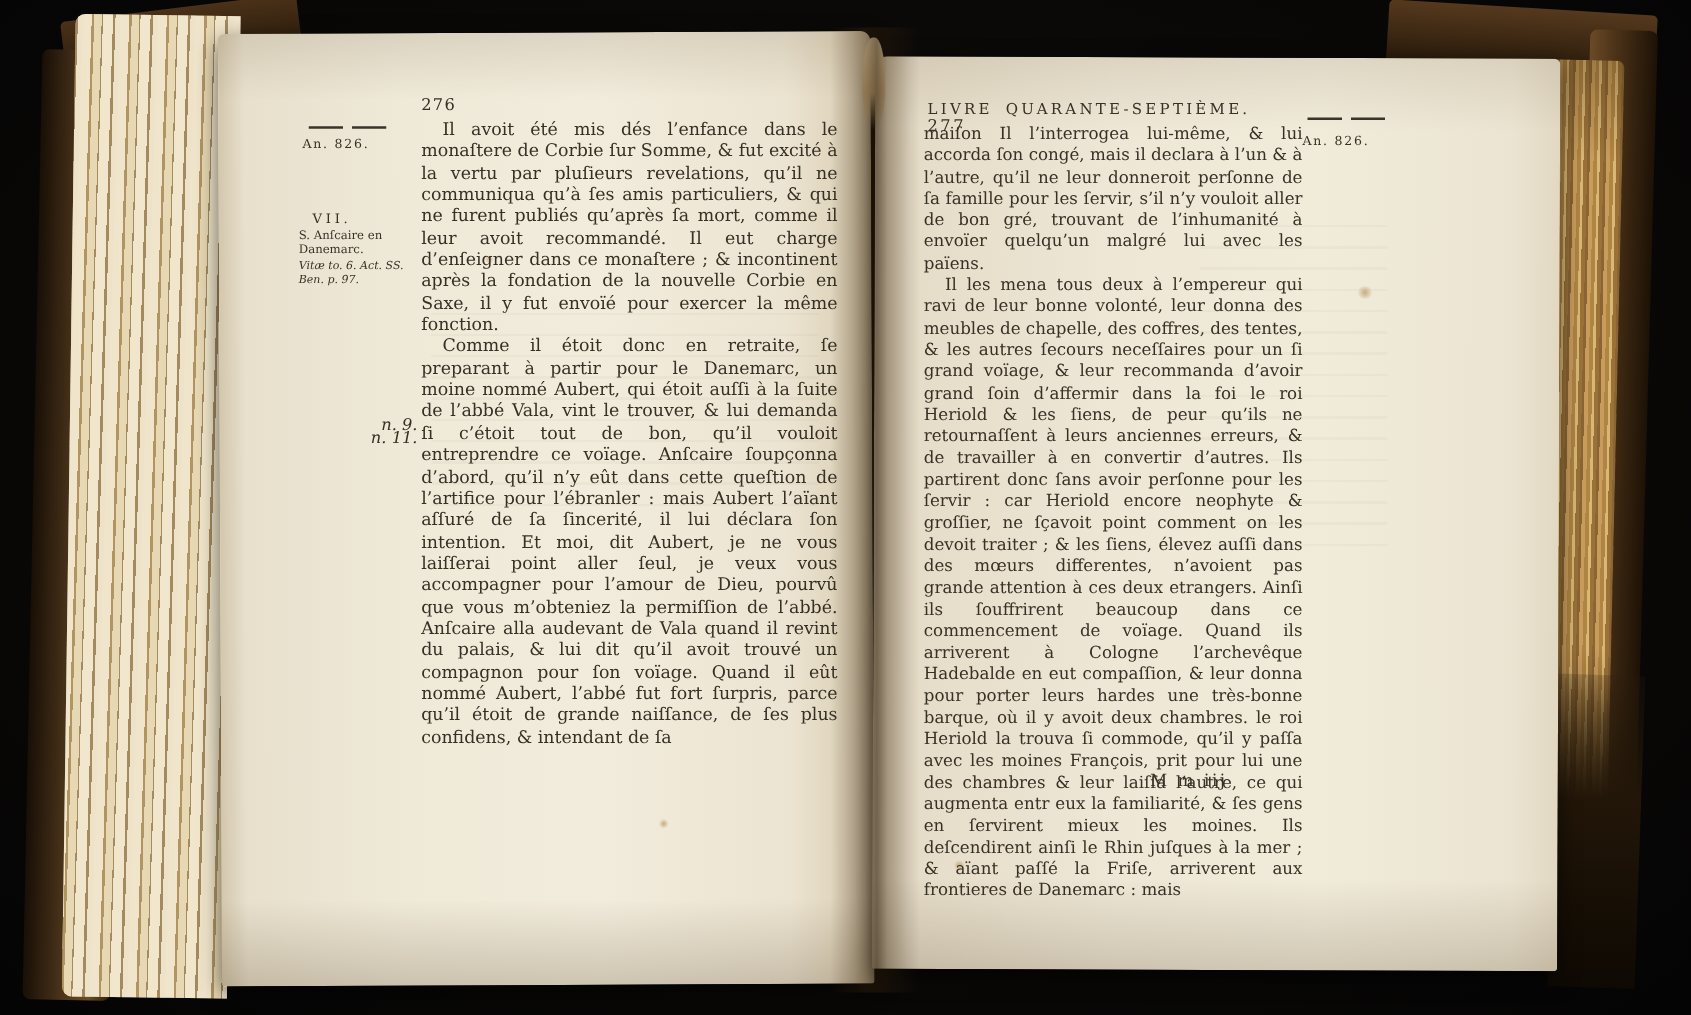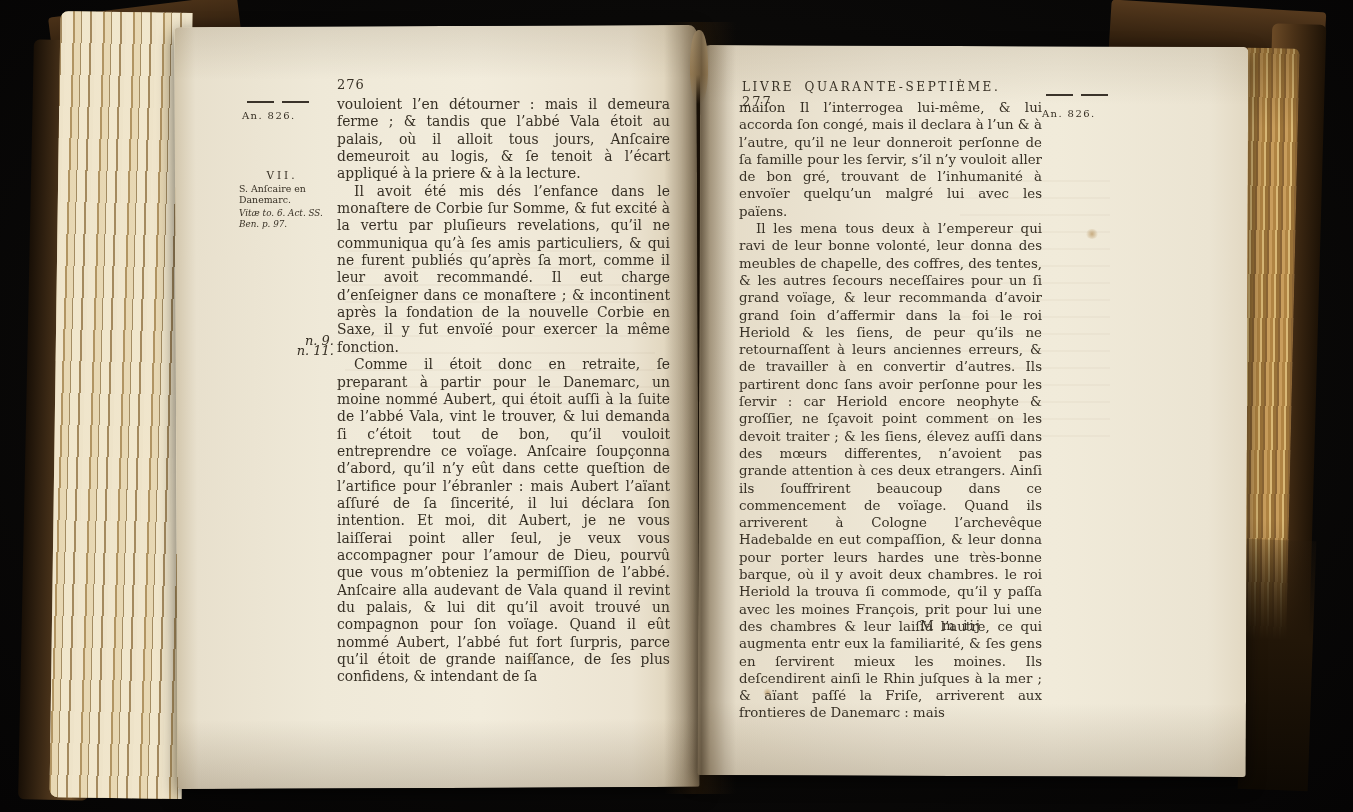--- a/index.html
+++ b/index.html
@@ -80,21 +80,21 @@
   .indent{text-indent:17px;}
   .signature{left:896px;top:617px;width:110px;font-size:13.5px;letter-spacing:2px;text-align:center;}
 
   
   .mn-rule{height:2px;background:linear-gradient(90deg,#3a332a 0 44%,transparent 44% 56%,#3a332a 56% 100%);}
   .mn-rule-left{left:247px;top:101px;width:62px;}
   .mn-rule-right{left:1046px;top:94px;width:62px;}
   .mn-year{font-size:10px;letter-spacing:1.4px;}
   .mn-year-left{left:242px;top:110px;}
   .mn-year-right{left:1042px;top:108px;}
-  .mn-section-no{left:250px;top:169px;width:64px;text-align:center;font-size:10.5px;letter-spacing:3px;}
+  .mn-section-no{left:250px;top:169px;width:64px;text-align:left;font-size:10.5px;letter-spacing:3px;}
   .mn-section-title{left:239px;top:183px;width:90px;font-size:9.4px;line-height:11.4px;}
   .mn-citation{left:239px;top:208px;width:90px;font-size:8.8px;line-height:10.8px;font-style:italic;}
   .mn-citation2{left:296px;top:336px;width:38px;font-size:13px;line-height:9.6px;font-style:italic;text-align:right;}
 
   
   .ghost{pointer-events:none;opacity:.55;
     background:repeating-linear-gradient(180deg, rgba(128,106,74,.08) 0 2px, rgba(128,106,74,0) 2px 17px);
     filter:blur(.6px);}
   .ghost-left{left:345px;top:250px;width:310px;height:160px;}
   .ghost-right{left:960px;top:180px;width:150px;height:260px;}
@@ -134,21 +134,20 @@
   </div>
 
   <div class="abs mn-rule mn-rule-left"></div>
   <div class="abs mn-year mn-year-left ink">An. 826.</div>
   <div class="abs mn-section-no ink">VII.</div>
   <div class="abs mn-section-title ink">S. Anſcaire en Danemarc.</div>
   <div class="abs mn-citation ink">Vitæ to. 6. Act. SS. Ben. p. 97.</div>
   <div class="abs mn-citation2 ink">n. 9. n. 11.</div>
 
   <div class="abs lp-text ink">
-    <p>vouloient l’en détourner : mais il demeura ferme ; &amp; tandis que l’abbé Vala étoit au palais, où il alloit tous jours, Anſcaire demeuroit au logis, &amp; ſe tenoit à l’écart appliqué à la priere &amp; à la lecture.</p>
     <p class="indent">Il avoit été mis dés l’enfance dans le monaſtere de Corbie ſur Somme, &amp; fut excité à la vertu par pluſieurs revelations, qu’il ne communiqua qu’à ſes amis particuliers, &amp; qui ne furent publiés qu’après ſa mort, comme il leur avoit recommandé. Il eut charge d’enſeigner dans ce monaſtere ; &amp; incontinent après la fondation de la nouvelle Corbie en Saxe, il y fut envoïé pour exercer la même fonction.</p>
     <p class="indent">Comme il étoit donc en retraite, ſe preparant à partir pour le Danemarc, un moine nommé Aubert, qui étoit auſſi à la ſuite de l’abbé Vala, vint le trouver, &amp; lui demanda ſi c’étoit tout de bon, qu’il vouloit entreprendre ce voïage. Anſcaire ſoupçonna d’abord, qu’il n’y eût dans cette queſtion de l’artifice pour l’ébranler : mais Aubert l’aïant aſſuré de ſa ſincerité, il lui déclara ſon intention. Et moi, dit Aubert, je ne vous laiſſerai point aller ſeul, je veux vous accompagner pour l’amour de Dieu, pourvû que vous m’obteniez la permiſſion de l’abbé. Anſcaire alla audevant de Vala quand il revint du palais, &amp; lui dit qu’il avoit trouvé un compagnon pour ſon voïage. Quand il eût nommé Aubert, l’abbé fut fort ſurpris, parce qu’il étoit de grande naiſſance, de ſes plus confidens, &amp; intendant de ſa</p>
   </div>
 
   <div class="abs rp-header ink">
     <span class="title">LIVRE QUARANTE-SEPTIÈME.</span>
     <span class="pno">277</span>
   </div>
 
   <div class="abs mn-rule mn-rule-right"></div>

